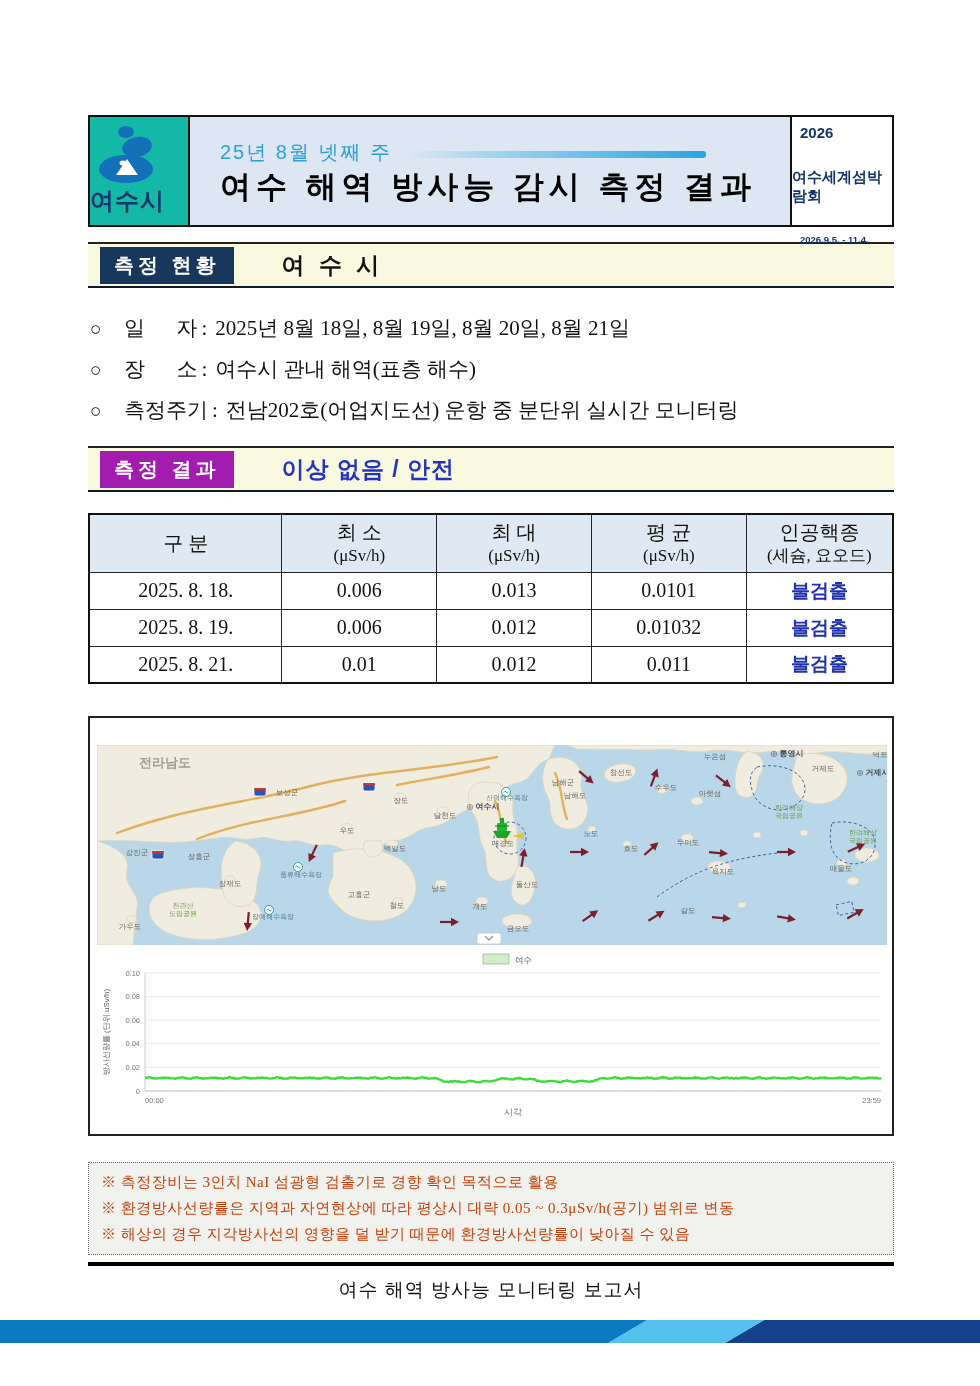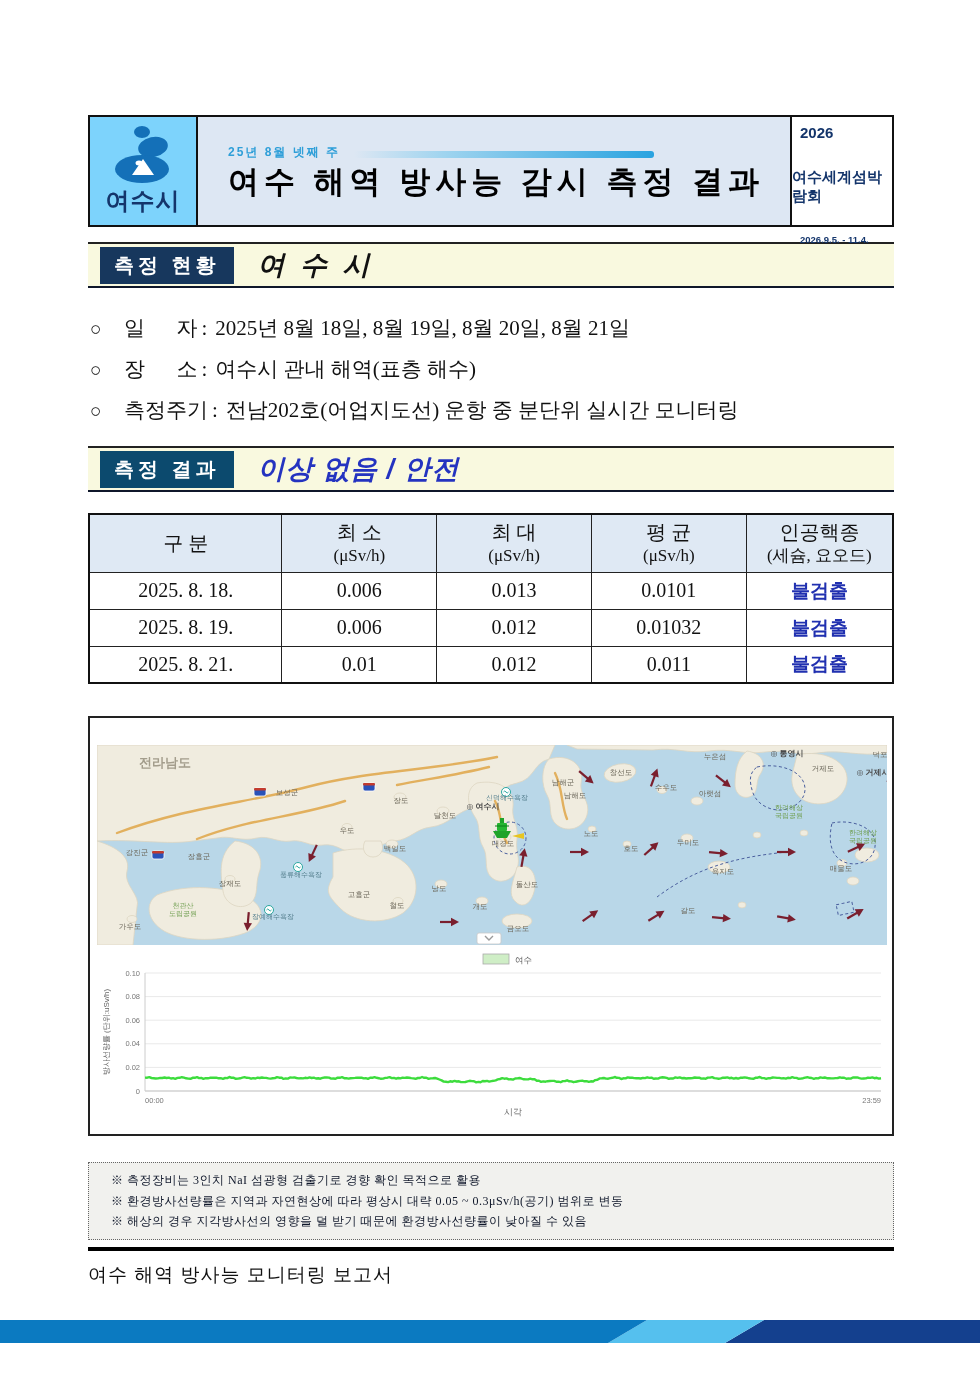--- a/index.html
+++ b/index.html
@@ -3,38 +3,38 @@
 <meta charset="utf-8">
 <style>
   * { margin:0; padding:0; box-sizing:border-box; }
   html,body { background:#ffffff; }
   body { font-family:"Liberation Serif","DejaVu Serif",serif; color:#111; }
   .page { position:relative; width:980px; height:1386px; background:#fff; overflow:hidden; margin:0 auto; }
   .content { position:absolute; left:88px; top:115px; width:806px; }
 
   
   .hdr { display:flex; height:112px; border:2px solid #111; background:#dde7f3; }
-  .hdr-logo-cell { width:108px; background:#7dd3fc; border-right:2px solid #111; display:flex; flex-direction:column; align-items:center; justify-content:center; }
+  .hdr-logo-cell { width:100px; background:#14b8a6; border-right:2px solid #111; display:flex; flex-direction:column; justify-content:center; }
   .hdr-logo-cell .logo-name { font-family:"Liberation Sans","DejaVu Sans",sans-serif; font-weight:bold; font-size:24px; color:#14356b; margin-top:2px; letter-spacing:1px; }
   .hdr-mid { flex:1; padding:12px 10px 8px 30px; display:flex; flex-direction:column; justify-content:center; }
   .week-row { display:flex; align-items:center; }
-  .week-label { font-family:"Liberation Sans","DejaVu Sans",sans-serif; font-weight:bold; font-size:12px; color:#2f9fd8; letter-spacing:2px; }
+  .week-label { font-family:"Liberation Sans","DejaVu Sans",sans-serif; font-weight:normal; font-size:20px; color:#2f9fd8; letter-spacing:2px; }
   .week-line { height:7px; width:300px; margin-left:14px; margin-top:4px; background:linear-gradient(to right,#dde7f3,#9fd4ef 30%,#29a3e0); border-radius:3px; }
   .page-title { font-family:"Liberation Sans","DejaVu Sans",sans-serif; font-weight:900; font-size:31px; color:#000; letter-spacing:5px; }
   .hdr-expo-cell { width:102px; background:#fff; border-left:2px solid #111; display:flex; flex-direction:column; align-items:center; justify-content:center; font-family:"Liberation Sans","DejaVu Sans",sans-serif;gap:28px; }
   .expo-year { font-weight:bold; font-size:15px; color:#14356b; line-height:1.05; align-self:flex-start; margin-left:8px; }
   .expo-name { font-weight:bold; font-size:15px; color:#14356b; }
   .expo-dates { font-weight:bold; font-size:9.5px; color:#14356b; align-self:flex-start; margin-left:8px; }
 
   
   .strip { margin-top:15px; height:46px; background:#f9f9df; border-top:2px solid #222; border-bottom:2px solid #0f172a; display:flex; align-items:center; }
   .badge { font-family:"Liberation Sans","DejaVu Sans",sans-serif; font-weight:bold; font-size:20px; color:#fff; padding:5px 14px; margin-left:12px; letter-spacing:4px; }
   .badge-navy { background:#17375d; }
-  .badge-green { background:#0c4a6e; }
-  .strip-title { font-family:"Liberation Sans","DejaVu Sans",sans-serif; font-weight:bold; font-size:27px; margin-left:24px; letter-spacing:4px;font-style:italic; }
+  .badge-green { background:#a21caf; }
+  .strip-title { font-family:"Liberation Sans","DejaVu Sans",sans-serif; font-weight:bold; font-size:23px; margin-left:48px; letter-spacing:4px; }
   .strip-title.result { color:#2433c0; letter-spacing:1px; }
 
   
   .info-list { margin:20px 2px 6px 2px; }
   .info-line { font-size:21px; line-height:41px; display:flex; }
   .info-bullet { width:34px; font-size:19px; }
   .info-label { display:inline-block; white-space:pre; }
   .info-sep { padding:0 8px 0 4px; }
 
   
@@ -45,23 +45,23 @@
   .mtable td { height:37px; font-size:20px; background:#fff; }
   .mtable td.detect { color:#2030b0; font-weight:bold; font-family:"Liberation Sans","DejaVu Sans",sans-serif; font-size:19px; }
 
   
   .figure-box { margin-top:32px; border:2px solid #222; background:#fff; padding:27px 7px 8px 7px; height:420px; }
   .map-svg { display:block; }
   .chart-svg { display:block; margin-top:6px; }
 
   
   .notes-box { margin-top:26px; border:1.5px dotted #666; background:#f1f1ee; padding:7px 12px; }
-  .note-line { font-size:12px; line-height:1.72; color:#0f172a; letter-spacing:0.5px;margin-left:10px; }
+  .note-line { font-size:15px; line-height:1.72; color:#c2410c; letter-spacing:0.5px; }
   .heavy-rule { margin-top:7px; height:2px; border-top:2px solid #000; border-bottom:2px solid #000; }
-  .report-title { text-align:left; font-size:19px; margin-top:11px; letter-spacing:1px; font-family:"Liberation Sans","DejaVu Sans",sans-serif; }
+  .report-title { text-align:center; font-size:19px; margin-top:11px; letter-spacing:1px; font-family:"Liberation Sans","DejaVu Sans",sans-serif; }
 
   
   .footer-bar { position:absolute; left:0; top:1320px; width:980px; height:23px; }
 
   svg text { font-family:"Liberation Sans","DejaVu Sans",sans-serif; }
 </style>
 </head>
 <body>
 
 <div class="page">

